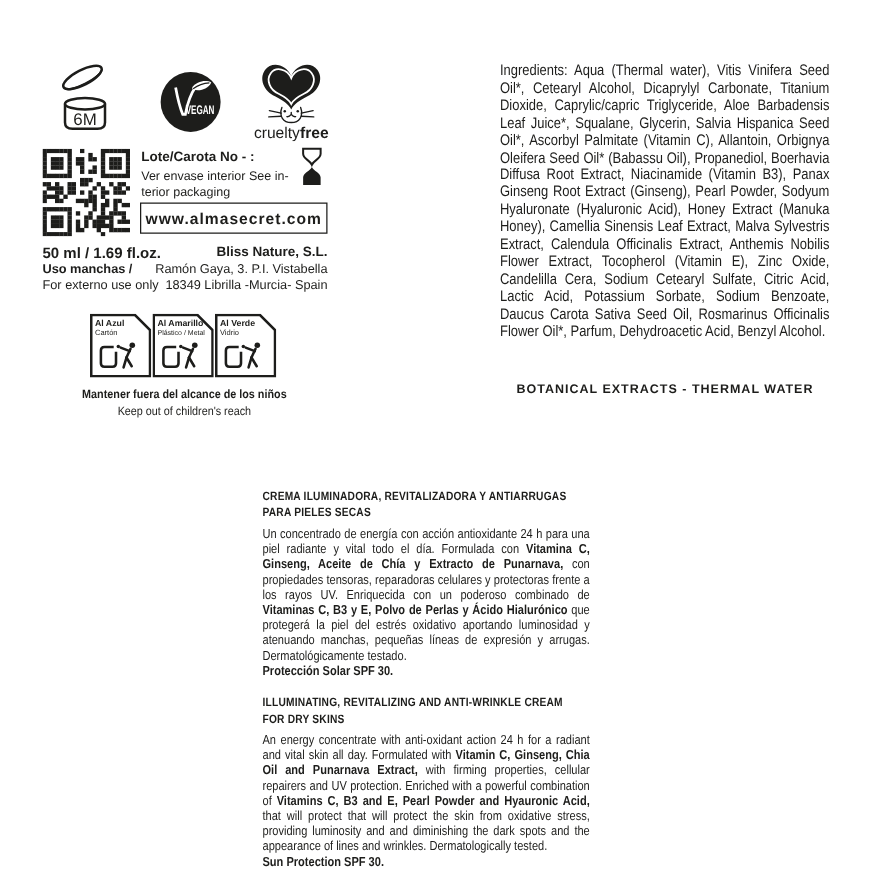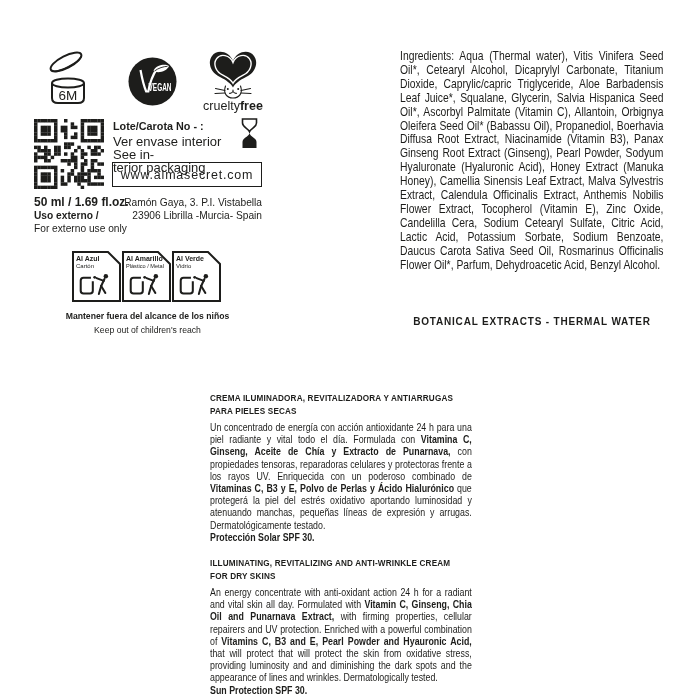--- a/index.html
+++ b/index.html
@@ -6,39 +6,39 @@
   #label{
     position:relative;width:700px;height:700px;background:#ffffff;overflow:hidden;
     font-family:"Liberation Sans","DejaVu Sans",sans-serif;color:#1d1d1b;
   }
   .abs{position:absolute;}
   .b{font-weight:bold;}
   svg text{font-family:"Liberation Sans","DejaVu Sans",sans-serif;}
 
   
   .batch-label{left:113px;top:120px;font-size:10.8px;font-weight:bold;}
-  .batch-note{left:113px;top:135px;font-size:13px;line-height:13px;width:130px;}
+  .batch-note{left:113px;top:135px;font-size:10px;line-height:13px;width:130px;}
   .site-box{left:112px;top:162px;width:148px;height:23px;border:1.5px solid #1d1d1b;
     display:flex;align-items:center;justify-content:center;}
-  .site-text{font-size:12.5px;font-weight:normal;letter-spacing:0.8px;}
+  .site-text{font-size:12.5px;font-weight:bold;letter-spacing:0.8px;}
 
   
   .vol{left:34px;top:196px;font-size:10.2px;line-height:13px;}
   .vol .first{font-size:12px;}
   .mfr{left:90px;top:196px;width:172px;text-align:right;font-size:10.2px;line-height:13px;}
   .mfr .first{font-size:10.8px;}
 
   
   .warn{left:24px;top:309px;width:247px;text-align:center;font-size:9.6px;line-height:13.5px;
     transform:scaleX(0.9);transform-origin:center top;}
 
   
   .ingredients{left:400px;top:50px;width:310px;font-size:12.2px;line-height:13.9px;
     text-align:justify;transform:scaleX(0.85);transform-origin:left top;}
-  .claim{left:400px;top:316px;width:264px;text-align:center;font-size:10px;font-weight:bold;
+  .claim{left:400px;top:306px;width:264px;text-align:center;font-size:10px;font-weight:bold;
     letter-spacing:0.8px;white-space:nowrap;}
 
   
   .desc{left:210px;top:391px;width:308px;transform:scaleX(0.85);transform-origin:left top;}
   .desc .title{font-size:9.6px;font-weight:bold;line-height:13px;letter-spacing:0.2px;white-space:nowrap;}
   .desc .para{font-size:10.4px;line-height:12.2px;text-align:justify;margin-top:5px;}
   .desc .spf{font-size:10.4px;line-height:12.2px;font-weight:bold;}
   .desc .gap{height:12px;}
 </style>
 </head>
@@ -321,27 +321,28 @@
     <path d="M2.5,2 L16.5,2 L16.5,6 C16.5,10.2 11,11.2 9.5,14.8 C8,11.2 2.5,10.2 2.5,6 Z" fill="#fff" stroke="#1d1d1b" stroke-width="1.6"></path>
     <path d="M9.5,16.5 C11,20 16.5,21 16.5,25 L16.5,31 L2.5,31 L2.5,25 C2.5,21 8,20 9.5,16.5 Z" fill="#1d1d1b"></path>
   </svg>
 
   <div class="abs site-box">
     <span class="site-text">www.almasecret.com</span>
   </div>
 
   <div class="abs vol">
     <div class="b first">50 ml / 1.69 fl.oz.</div>
-    <div class="b">Uso externo /</div>
+    <div class="b">Uso manchas /</div>
     <div>For externo use only</div>
   </div>
 
   <div class="abs mfr">
+    <div class="b first">Bliss Nature, S.L.</div>
     <div>Ramón Gaya, 3. P.I. Vistabella</div>
-    <div>23906 Librilla -Murcia- Spain</div>
+    <div>18349 Librilla -Murcia- Spain</div>
   </div>
 
   <svg class="abs" style="left:72px;top:251px" width="49" height="51" viewBox="0 0 49 51">
     <polygon points="1,1 36,1 48,13 48,50 1,50" fill="#fff" stroke="#1d1d1b" stroke-width="2"></polygon>
     <text x="4" y="10" font-size="7" font-weight="bold" fill="#1d1d1b">Al Azul</text>
     <text x="4" y="17" font-size="6" fill="#1d1d1b">Cartón</text>
     <use href="#tidyman" transform="translate(5,22) scale(0.93)"></use>
   </svg>
   <svg class="abs" style="left:122px;top:251px" width="49" height="51" viewBox="0 0 49 51">
     <polygon points="1,1 36,1 48,13 48,50 1,50" fill="#fff" stroke="#1d1d1b" stroke-width="2"></polygon>

